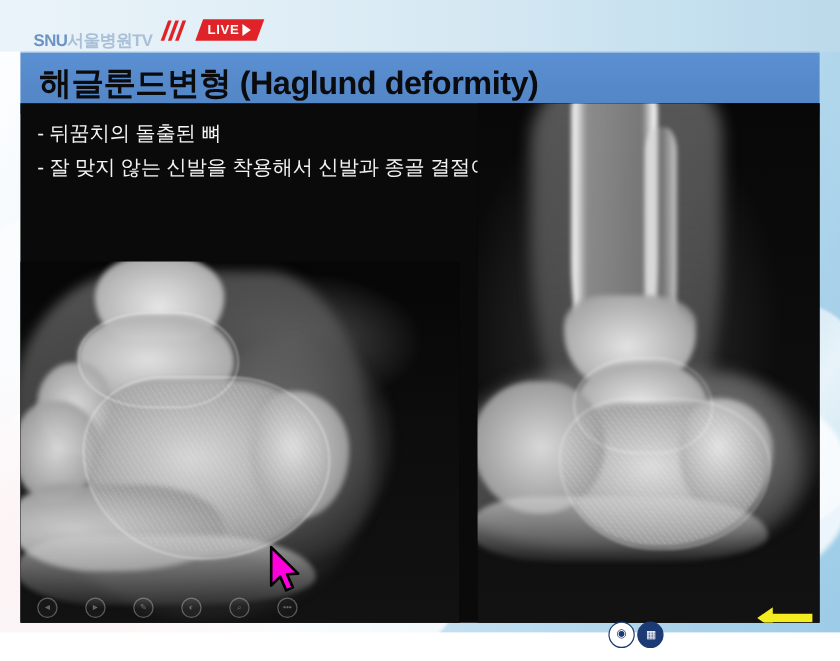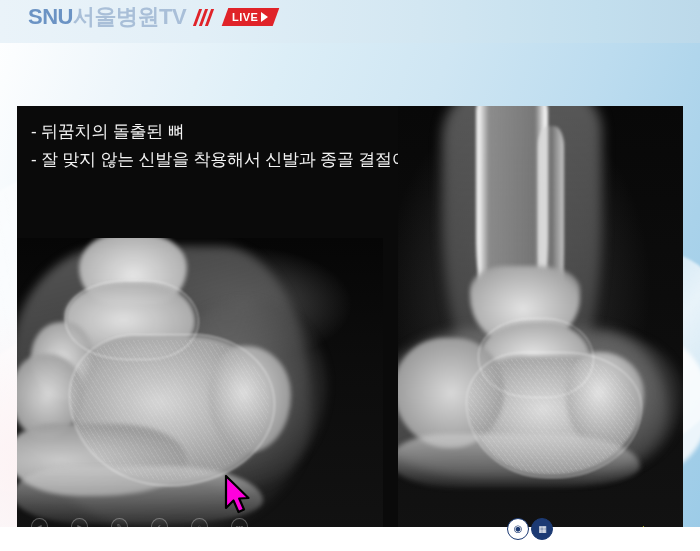--- a/index.html
+++ b/index.html
@@ -43,22 +43,23 @@
     background:radial-gradient(ellipse at 20% 70%,rgba(252,238,240,.85),rgba(255,255,255,0) 70%);
   }
 
   
   #header{
     position:absolute;left:0;top:0;width:700px;height:43px;
     background:linear-gradient(90deg,#eaf3f9 0%,#e2eff7 28%,#d3e7f2 60%,#c3dfee 85%,#bcd9ea 100%);
   }
   #brand{position:absolute;left:28px;top:5px;display:flex;align-items:center;gap:7px;}
   .brand-text{
-    font-size:22px;font-weight:bold;letter-spacing:-.5px;line-height:24px;
+    font-size:14px;font-weight:bold;letter-spacing:-.5px;line-height:24px;
     white-space:nowrap;
+    margin-top:16px;
   }
   .brand-snu{color:#6b93c4;}
   .brand-kr{color:#a9bfd8;}
   .slashes{display:inline-block;width:22px;height:17px;position:relative;margin-left:3px;}
   .slashes i{
     position:absolute;top:0;width:3px;height:17px;background:#e02329;
     transform:skewX(-20deg);display:block;
   }
   .slashes i:nth-child(1){left:0px;}
   .slashes i:nth-child(2){left:6px;}
@@ -83,21 +84,21 @@
     position:absolute;left:0;top:0;width:666px;height:51px;
     background:linear-gradient(180deg,#5b90d3 0%,#5589ca 50%,#5386c7 100%);
     border-top:1px solid #8fb6e0;
   }
   #title-text{
     position:absolute;left:16px;top:9px;
     color:#0b0b0e;font-size:27px;font-weight:bold;line-height:33px;
     white-space:nowrap;letter-spacing:-.4px;
   }
   #content{
-    position:absolute;left:0;top:63px;width:666px;height:433px;
+    position:absolute;left:0;top:43px;width:666px;height:433px;
     background:#0a0a0a;overflow:hidden;
   }
   #bullets{
     position:absolute;left:14px;top:12px;width:650px;
     color:#f3f3f3;font-size:17px;line-height:28px;letter-spacing:-.2px;
     white-space:nowrap;
   }
   #bullets div{white-space:nowrap;}
 
   
@@ -272,20 +273,23 @@
         <span>LIVE</span>
         <span class="live-tri"></span>
       </span>
     </div>
   </div>
 
   <div id="left-sliver"></div>
 
   <div id="slide">
 
+    <div id="title-bar">
+      <div id="title-text">해글룬드변형 (Haglund deformity)</div>
+    </div>
 
     <div id="content">
 
       <div id="bullets">
         <div>- 뒤꿈치의 돌출된 뼈</div>
         <div>- 잘 맞지 않는 신발을 착용해서 신발과 종골 결절이 부딪혀 발생</div>
       </div>
 
       <div class="xray" id="xray-left">
         <div id="xr-l-field"></div>

